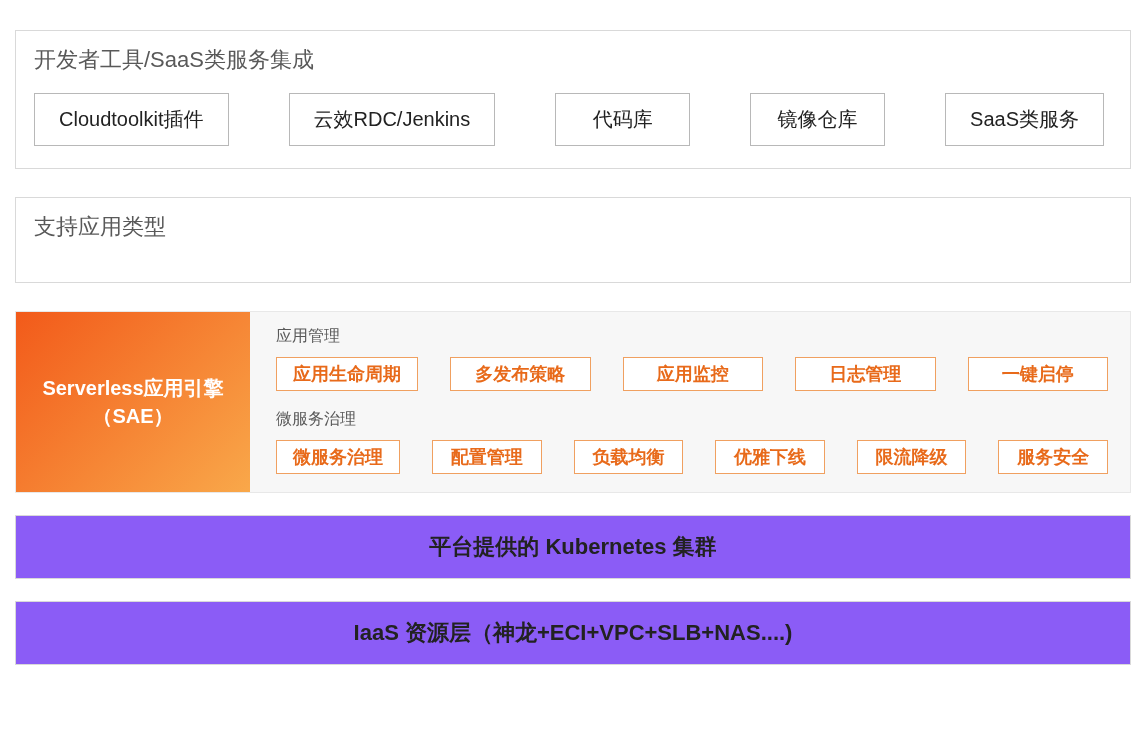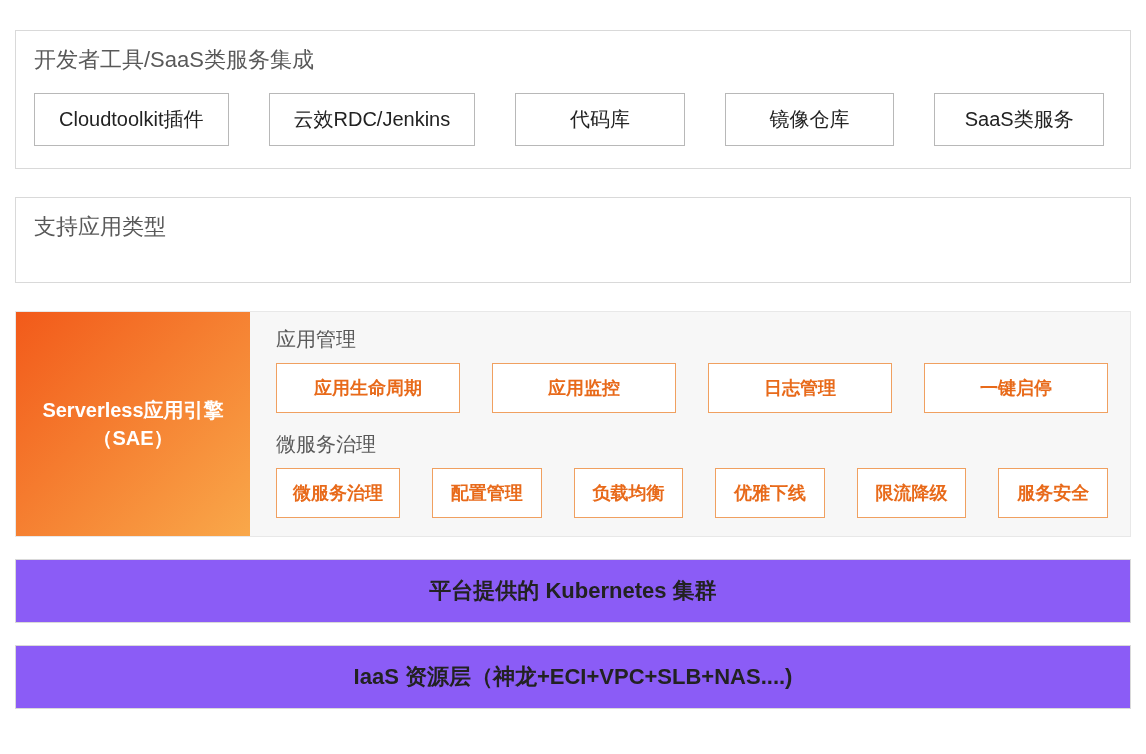--- a/index.html
+++ b/index.html
@@ -17,21 +17,21 @@
       margin-bottom: 28px;
     }
     .section-title {
       font-size: 22px;
       font-weight: 500;
       color: #595959;
       margin-bottom: 18px;
     }
     .row {
       display: flex;
-      gap: 40px;
+      gap: 60px;
     }
     .item-box {
       border: 1px solid #b8b8b8;
       font-size: 20px;
       font-weight: 500;
       color: #222;
       padding: 12px 24px;
       text-align: center;
       background: #ffffff;
       white-space: nowrap;
@@ -57,37 +57,37 @@
       font-weight: 600;
       padding: 34px 10px;
       line-height: 1.4;
     }
     .sae-right {
       flex: 1;
       background: #f7f7f7;
       padding: 14px 22px 18px 26px;
     }
     .sub-title {
-      font-size: 20px;
+      font-size: 16px;
       color: #595959;
       margin-bottom: 10px;
       font-weight: 500;
     }
     .sub-row {
       display: flex;
       gap: 32px;
       margin-bottom: 18px;
     }
     .sub-row:last-child { margin-bottom: 0; }
     .tag-box {
       border: 1px solid #f0a060;
       color: #e86a1a;
       font-size: 18px;
       font-weight: 600;
-      padding: 12px 16px;
+      padding: 4px 16px;
       text-align: center;
       background: #ffffff;
       flex: 1;
       display: flex;
       align-items: center;
       justify-content: center;
       white-space: nowrap;
     }
     .bottom-band {
       border: 1px solid #d9d9d9;
@@ -119,20 +119,21 @@
 </div>
 
 <div class="sae-section">
   <div class="sae-left">
     <span>Serverless应用引擎（SAE）</span>
   </div>
   <div class="sae-right">
     <div class="sub-title">应用管理</div>
     <div class="sub-row">
       <div class="tag-box">应用生命周期</div>
+      <div class="tag-box">多发布策略</div>
       <div class="tag-box">应用监控</div>
       <div class="tag-box">日志管理</div>
       <div class="tag-box">一键启停</div>
     </div>
     <div class="sub-title">微服务治理</div>
     <div class="sub-row">
       <div class="tag-box">微服务治理</div>
       <div class="tag-box">配置管理</div>
       <div class="tag-box">负载均衡</div>
       <div class="tag-box">优雅下线</div>

